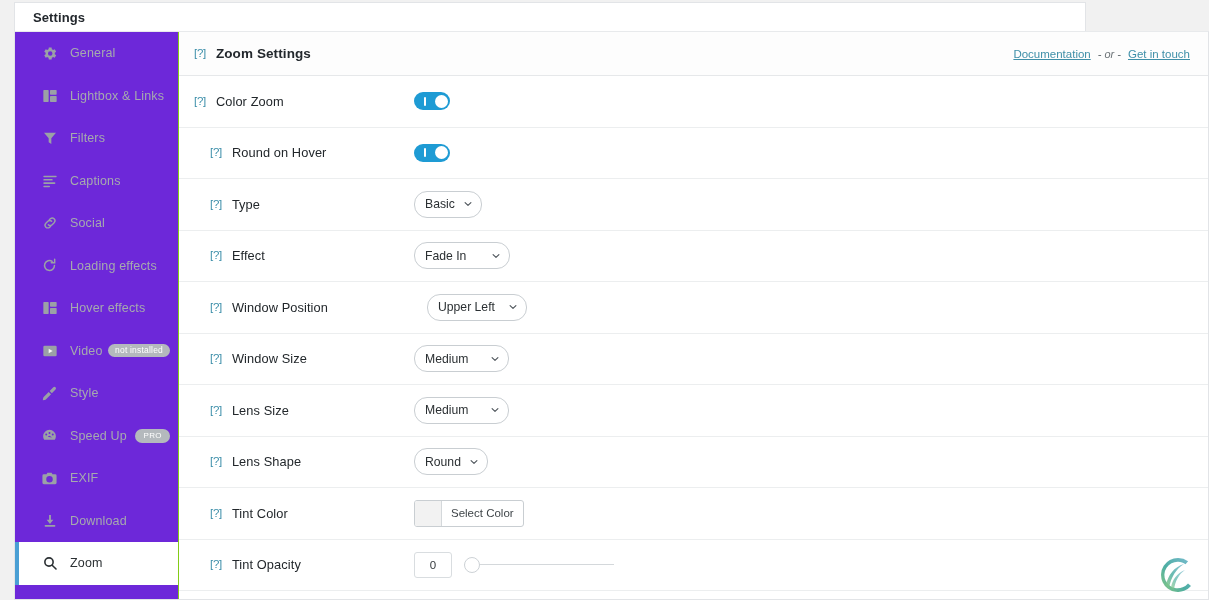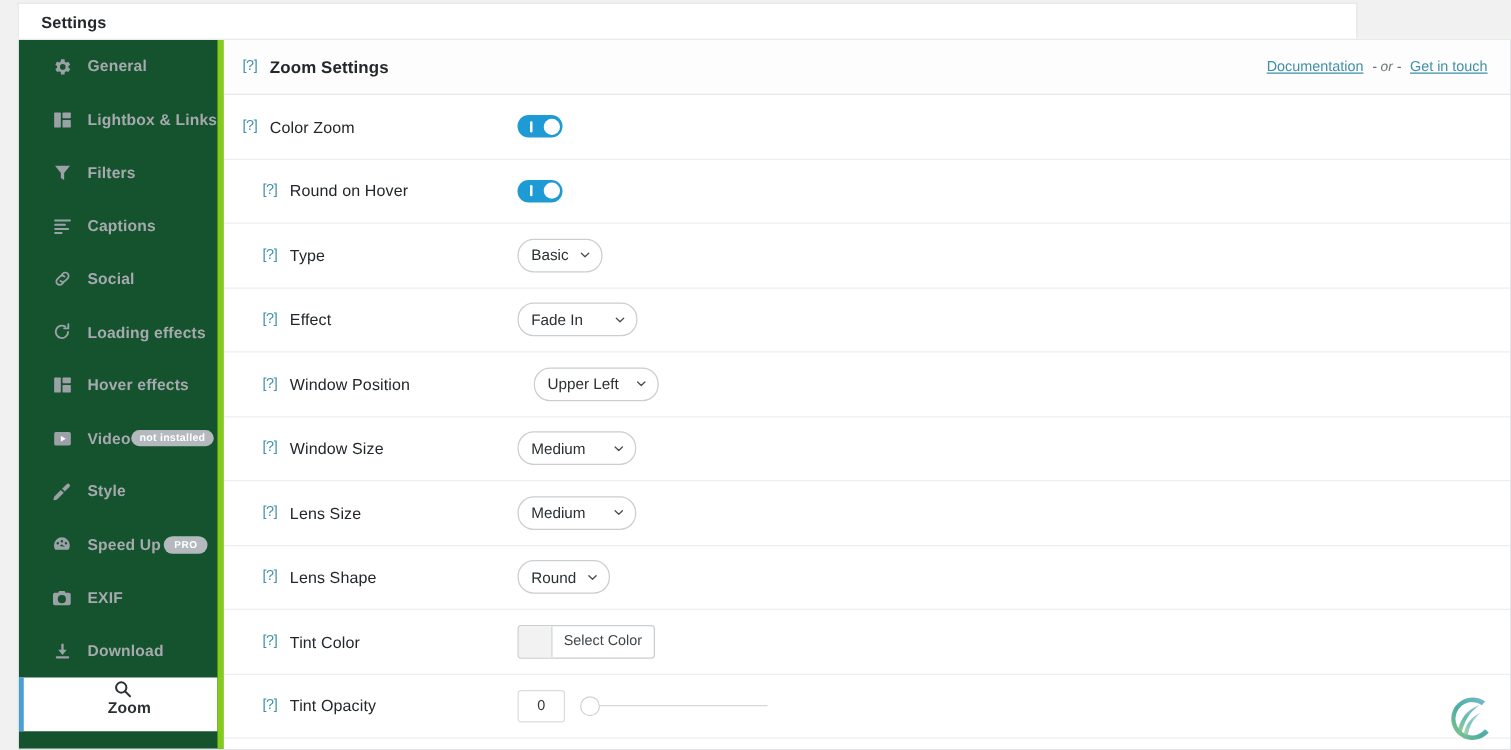--- a/index.html
+++ b/index.html
@@ -45,25 +45,24 @@
     border: 1px solid #e2e4e7;
     border-top: 1px solid #e8eaec;
     background: #fff;
     overflow: hidden;
   }
 
   
   .sidebar {
     width: 164px;
     flex: 0 0 164px;
-    background: #14532d;
-    border-right: 5px solid #84cc16;
+    background: #6d28d9;
+    border-right: 1px solid #84cc16;
     overflow: hidden;
     position: relative;
-    font-weight: bold;
   }
   .nav-item {
     height: 42.5px;
     display: flex;
     align-items: center;
     padding-left: 22px;
     position: relative;
     cursor: pointer;
     border-left: 4px solid transparent;
     padding-right: 8px;
@@ -80,21 +79,20 @@
   .nav-item .nav-ico svg { display:block; }
   .nav-label {
     font-size: 12.5px;
     color: #a6aaae;
     white-space: nowrap;
     letter-spacing: .15px;
   }
   .nav-item.active {
     background: #ffffff;
     border-left: 4px solid #4a9fd4;
-    flex-direction: column;
   }
   .nav-item.active .nav-label { color: #2b3033; }
   .nav-item.active .nav-ico { color: #2b3033; }
 
   .badge {
     margin-left: auto;
     background: #b4b9bd;
     color: #ffffff;
     border-radius: 9px;
     font-size: 8.5px;

